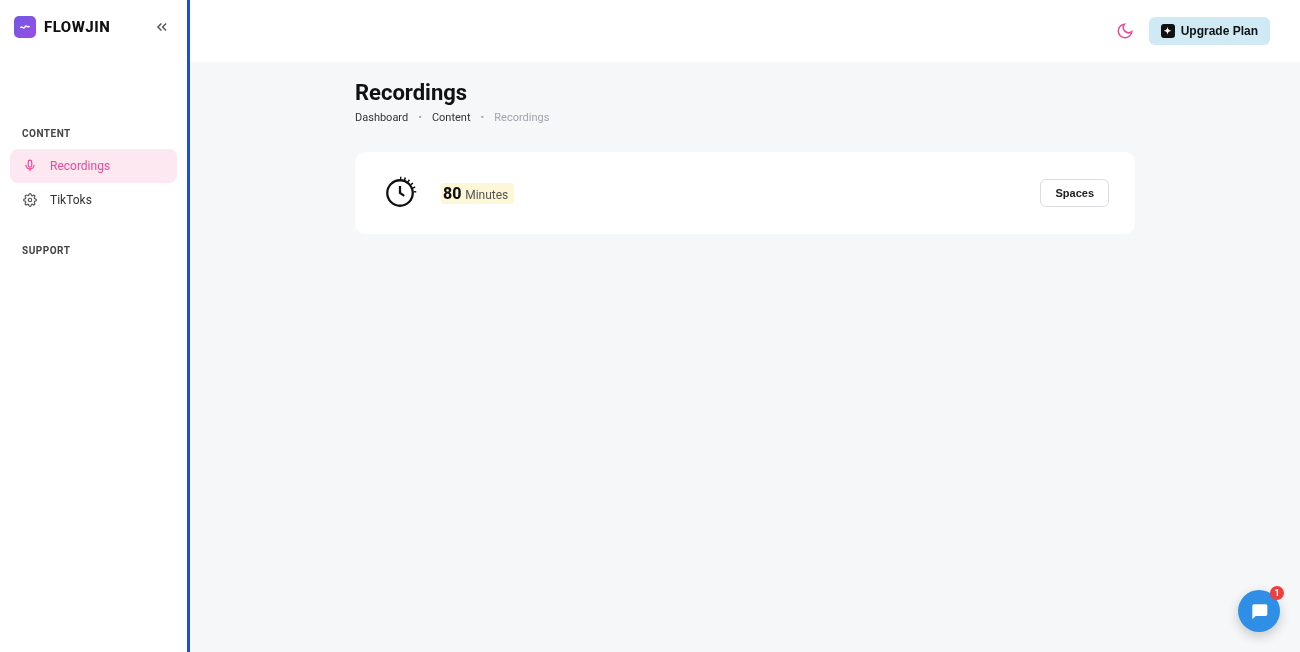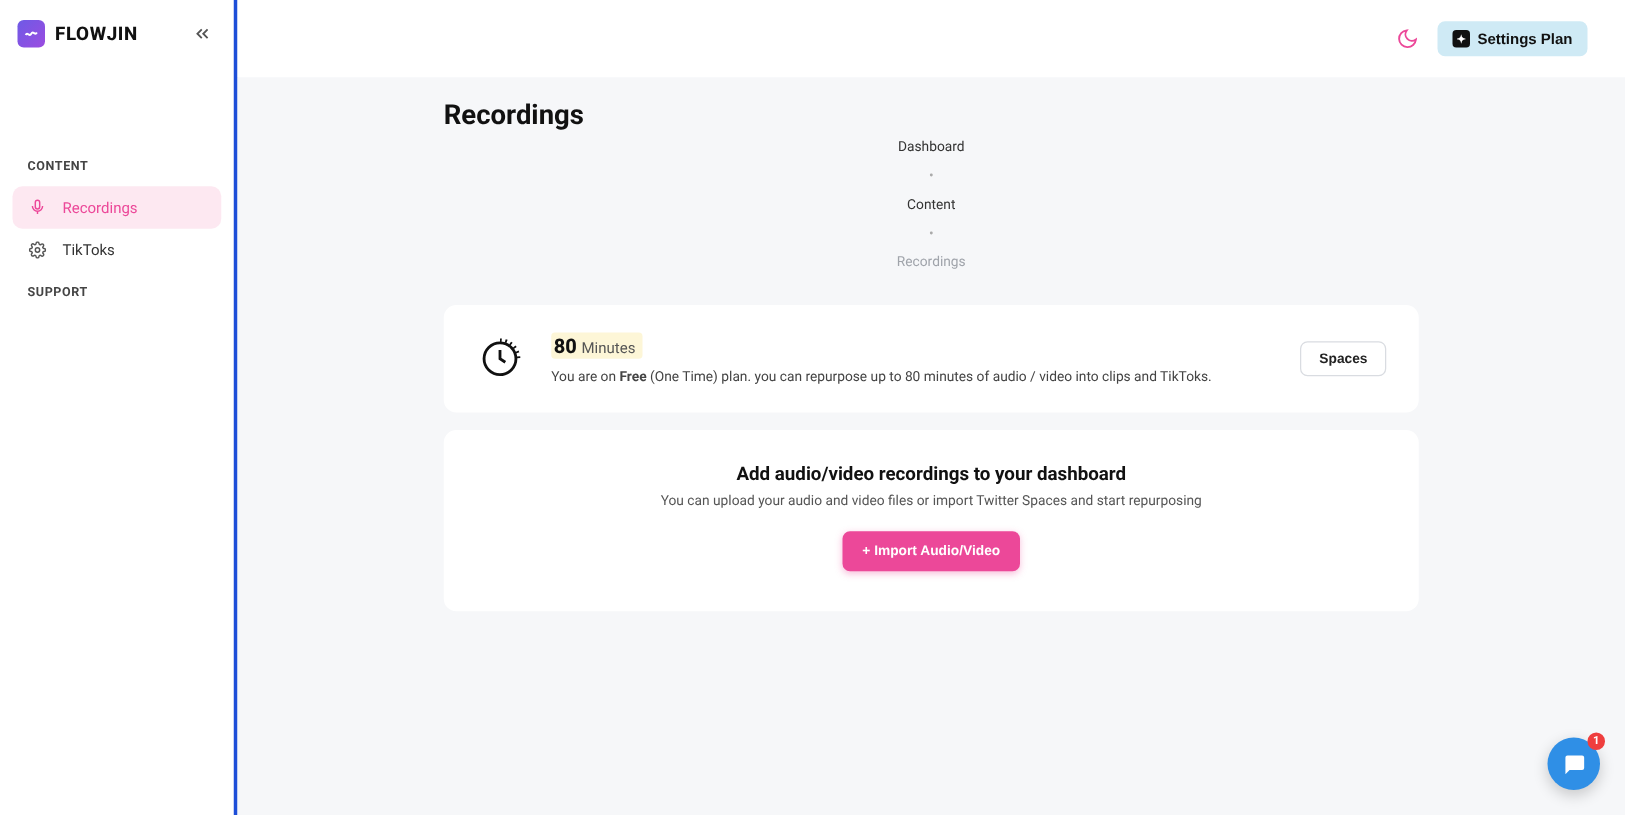--- a/index.html
+++ b/index.html
@@ -52,21 +52,21 @@
 }
 .section-header {
   font-size: 10px;
   font-weight: 700;
   letter-spacing: .5px;
   color: #444;
   padding: 0 22px;
   margin-top: 90px;
   text-transform: uppercase;
 }
-.section-header.support { margin-top: 12px; }
+.section-header.support { margin-top: 28px; }
 .nav-list { margin-top: 10px; padding: 0 10px; }
 .nav-item {
   display: flex;
   align-items: center;
   gap: 12px;
   padding: 9px 12px;
   border-radius: 8px;
   font-size: 12px;
   color: #333;
   cursor: pointer;
@@ -131,21 +131,20 @@
   font-weight: 700;
   color: #111;
 }
 .breadcrumb {
   margin-top: 6px;
   font-size: 11px;
   color: #333;
   display: flex;
   align-items: center;
   gap: 10px;
-  flex-direction: column;
 }
 .breadcrumb .sep { color: #aaa; }
 .breadcrumb .current { color: #a0a4ab; }
 
 .card {
   background: #fff;
   border-radius: 10px;
   padding: 22px 26px;
   margin-top: 28px;
 }
@@ -153,21 +152,21 @@
   display: flex;
   align-items: center;
   gap: 22px;
 }
 .quota-icon {
   width: 38px; height:38px;
   display:flex;align-items:center;justify-content:center;
   color:#111;
   flex-shrink:0;
 }
-.quota-body { flex: 1; }
+.quota-body { flex: 1; text-decoration: underline; }
 .quota-min {
   font-size: 15px;
   display:inline-block;
 }
 .quota-min .num {
   font-weight: 800;
   font-size: 16px;
   color:#111;
 }
 .quota-min-wrap{
@@ -296,21 +295,21 @@
 </aside>
 
 <header class="topbar">
   <div class="theme-toggle">
     <svg width="18" height="18" viewBox="0 0 24 24" fill="none" stroke="currentColor" stroke-width="2">
         <path d="M21 12.8A9 9 0 1 1 11.2 3a7 7 0 0 0 9.8 9.8z"></path>
       </svg>
   </div>
   <button class="upgrade-plan-btn">
     <span class="sq">✦</span>
-    <span>Settings Plan</span>
+    <span>Upgrade Plan</span>
   </button>
 </header>
 
 <main class="main">
   <div class="content-wrap">
     <h1 class="page-title">Recordings</h1>
     <nav class="breadcrumb">
       <span>Dashboard</span>
       <span class="sep">•</span>
       <span>Content</span>
@@ -328,32 +327,24 @@
             </g>
         </svg>
       </div>
       <div class="quota-body">
         <span class="quota-min-wrap">
           <span class="quota-min">
             <span class="num">80</span>
             <span class="lbl">Minutes</span>
           </span>
         </span>
-        <div class="quota-desc">
-          <span>You are on </span><span class="b">Free</span><span> (One Time) plan. you can repurpose up to 80 minutes of audio / video into clips and TikToks.</span>
-        </div>
       </div>
       <button class="upgrade-btn">Spaces</button>
     </section>
 
-    <section class="card empty-card">
-      <div class="empty-title">Add audio/video recordings to your dashboard</div>
-      <div class="empty-sub">You can upload your audio and video files or import Twitter Spaces and start repurposing</div>
-      <button class="import-btn">+ Import Audio/Video</button>
-    </section>
   </div>
 </main>
 
 <div class="chat-fab">
   <svg width="20" height="20" viewBox="0 0 24 24" fill="#fff">
       <path d="M4 4h16a2 2 0 0 1 2 2v10a2 2 0 0 1-2 2H8l-4 4V6a2 2 0 0 1 2-2z"></path>
     </svg>
   <div class="chat-badge">1</div>
 </div>
 

